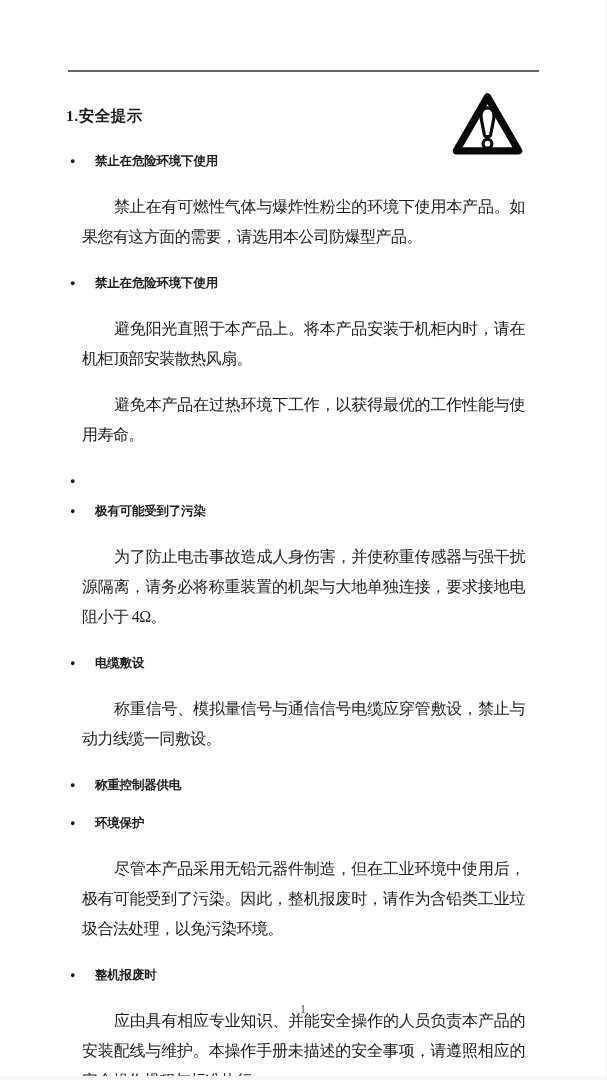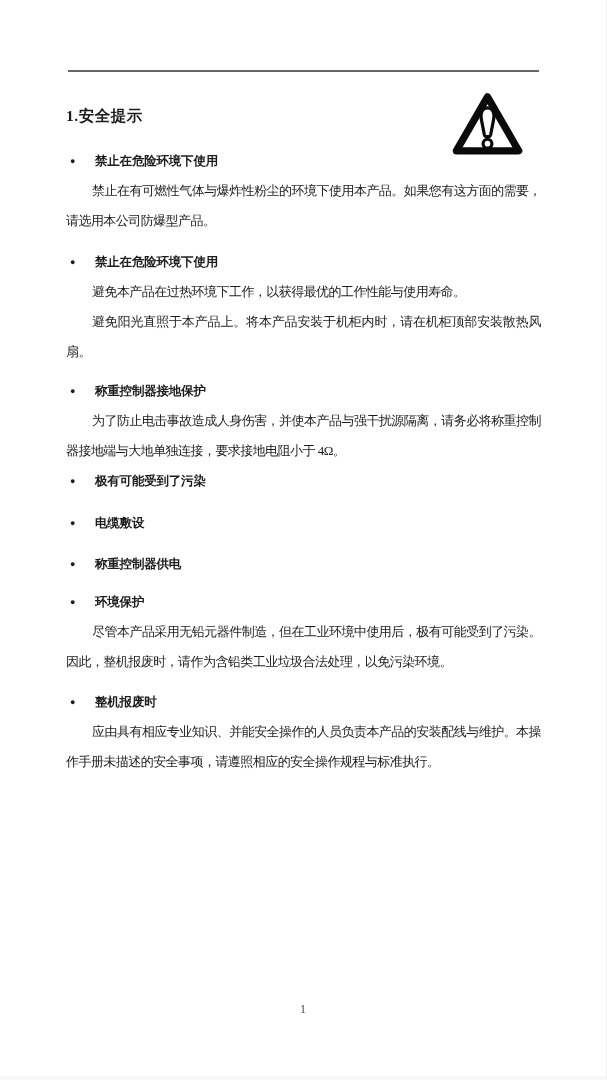--- a/index.html
+++ b/index.html
@@ -68,22 +68,22 @@
     font-size: 12.5px;
     letter-spacing: -0.2px;
   }
   .bullet {
     width: 29px;
     padding-left: 4px;
     font-size: 9px;
     flex: 0 0 29px;
   }
   .section p {
-    margin: 0;
-    font-size: 13px;
+    margin: 16px;
+    font-size: 16px;
     line-height: 30px;
     letter-spacing: -0.55px;
     text-indent: 2em;
     text-align: justify;
   }
   .page-number {
     position: absolute;
     top: 1000px;
     left: 0;
     width: 100%;
@@ -118,44 +118,44 @@
         <span>禁止在危险环境下使用</span>
       </div>
       <p>禁止在有可燃性气体与爆炸性粉尘的环境下使用本产品。如果您有这方面的需要，请选用本公司防爆型产品。</p>
     </div>
 
     <div class="section sec-2">
       <div class="sec-header">
         <span class="bullet">●</span>
         <span>禁止在危险环境下使用</span>
       </div>
+      <p>避免阳光直照于本产品上。将本产品安装于机柜内时，请在机柜顶部安装散热风扇。</p>
       <p>避免本产品在过热环境下工作，以获得最优的工作性能与使用寿命。</p>
-      <p>避免阳光直照于本产品上。将本产品安装于机柜内时，请在机柜顶部安装散热风扇。</p>
     </div>
 
     <div class="section sec-3">
       <div class="sec-header">
         <span class="bullet">●</span>
-        <span>称重控制器接地保护</span>
       </div>
-      <p>为了防止电击事故造成人身伤害，并使本产品与强干扰源隔离，请务必将称重控制器接地端与大地单独连接，要求接地电阻小于 4Ω。</p>
     </div>
 
     <div class="section sec-4">
       <div class="sec-header">
         <span class="bullet">●</span>
         <span>极有可能受到了污染</span>
       </div>
+      <p>为了防止电击事故造成人身伤害，并使称重传感器与强干扰源隔离，请务必将称重装置的机架与大地单独连接，要求接地电阻小于 4Ω。</p>
     </div>
 
     <div class="section sec-5">
       <div class="sec-header">
         <span class="bullet">●</span>
         <span>电缆敷设</span>
       </div>
+      <p>称重信号、模拟量信号与通信信号电缆应穿管敷设，禁止与动力线缆一同敷设。</p>
     </div>
 
     <div class="section sec-6">
       <div class="sec-header">
         <span class="bullet">●</span>
         <span>称重控制器供电</span>
       </div>
     </div>
 
     <div class="section sec-7">

